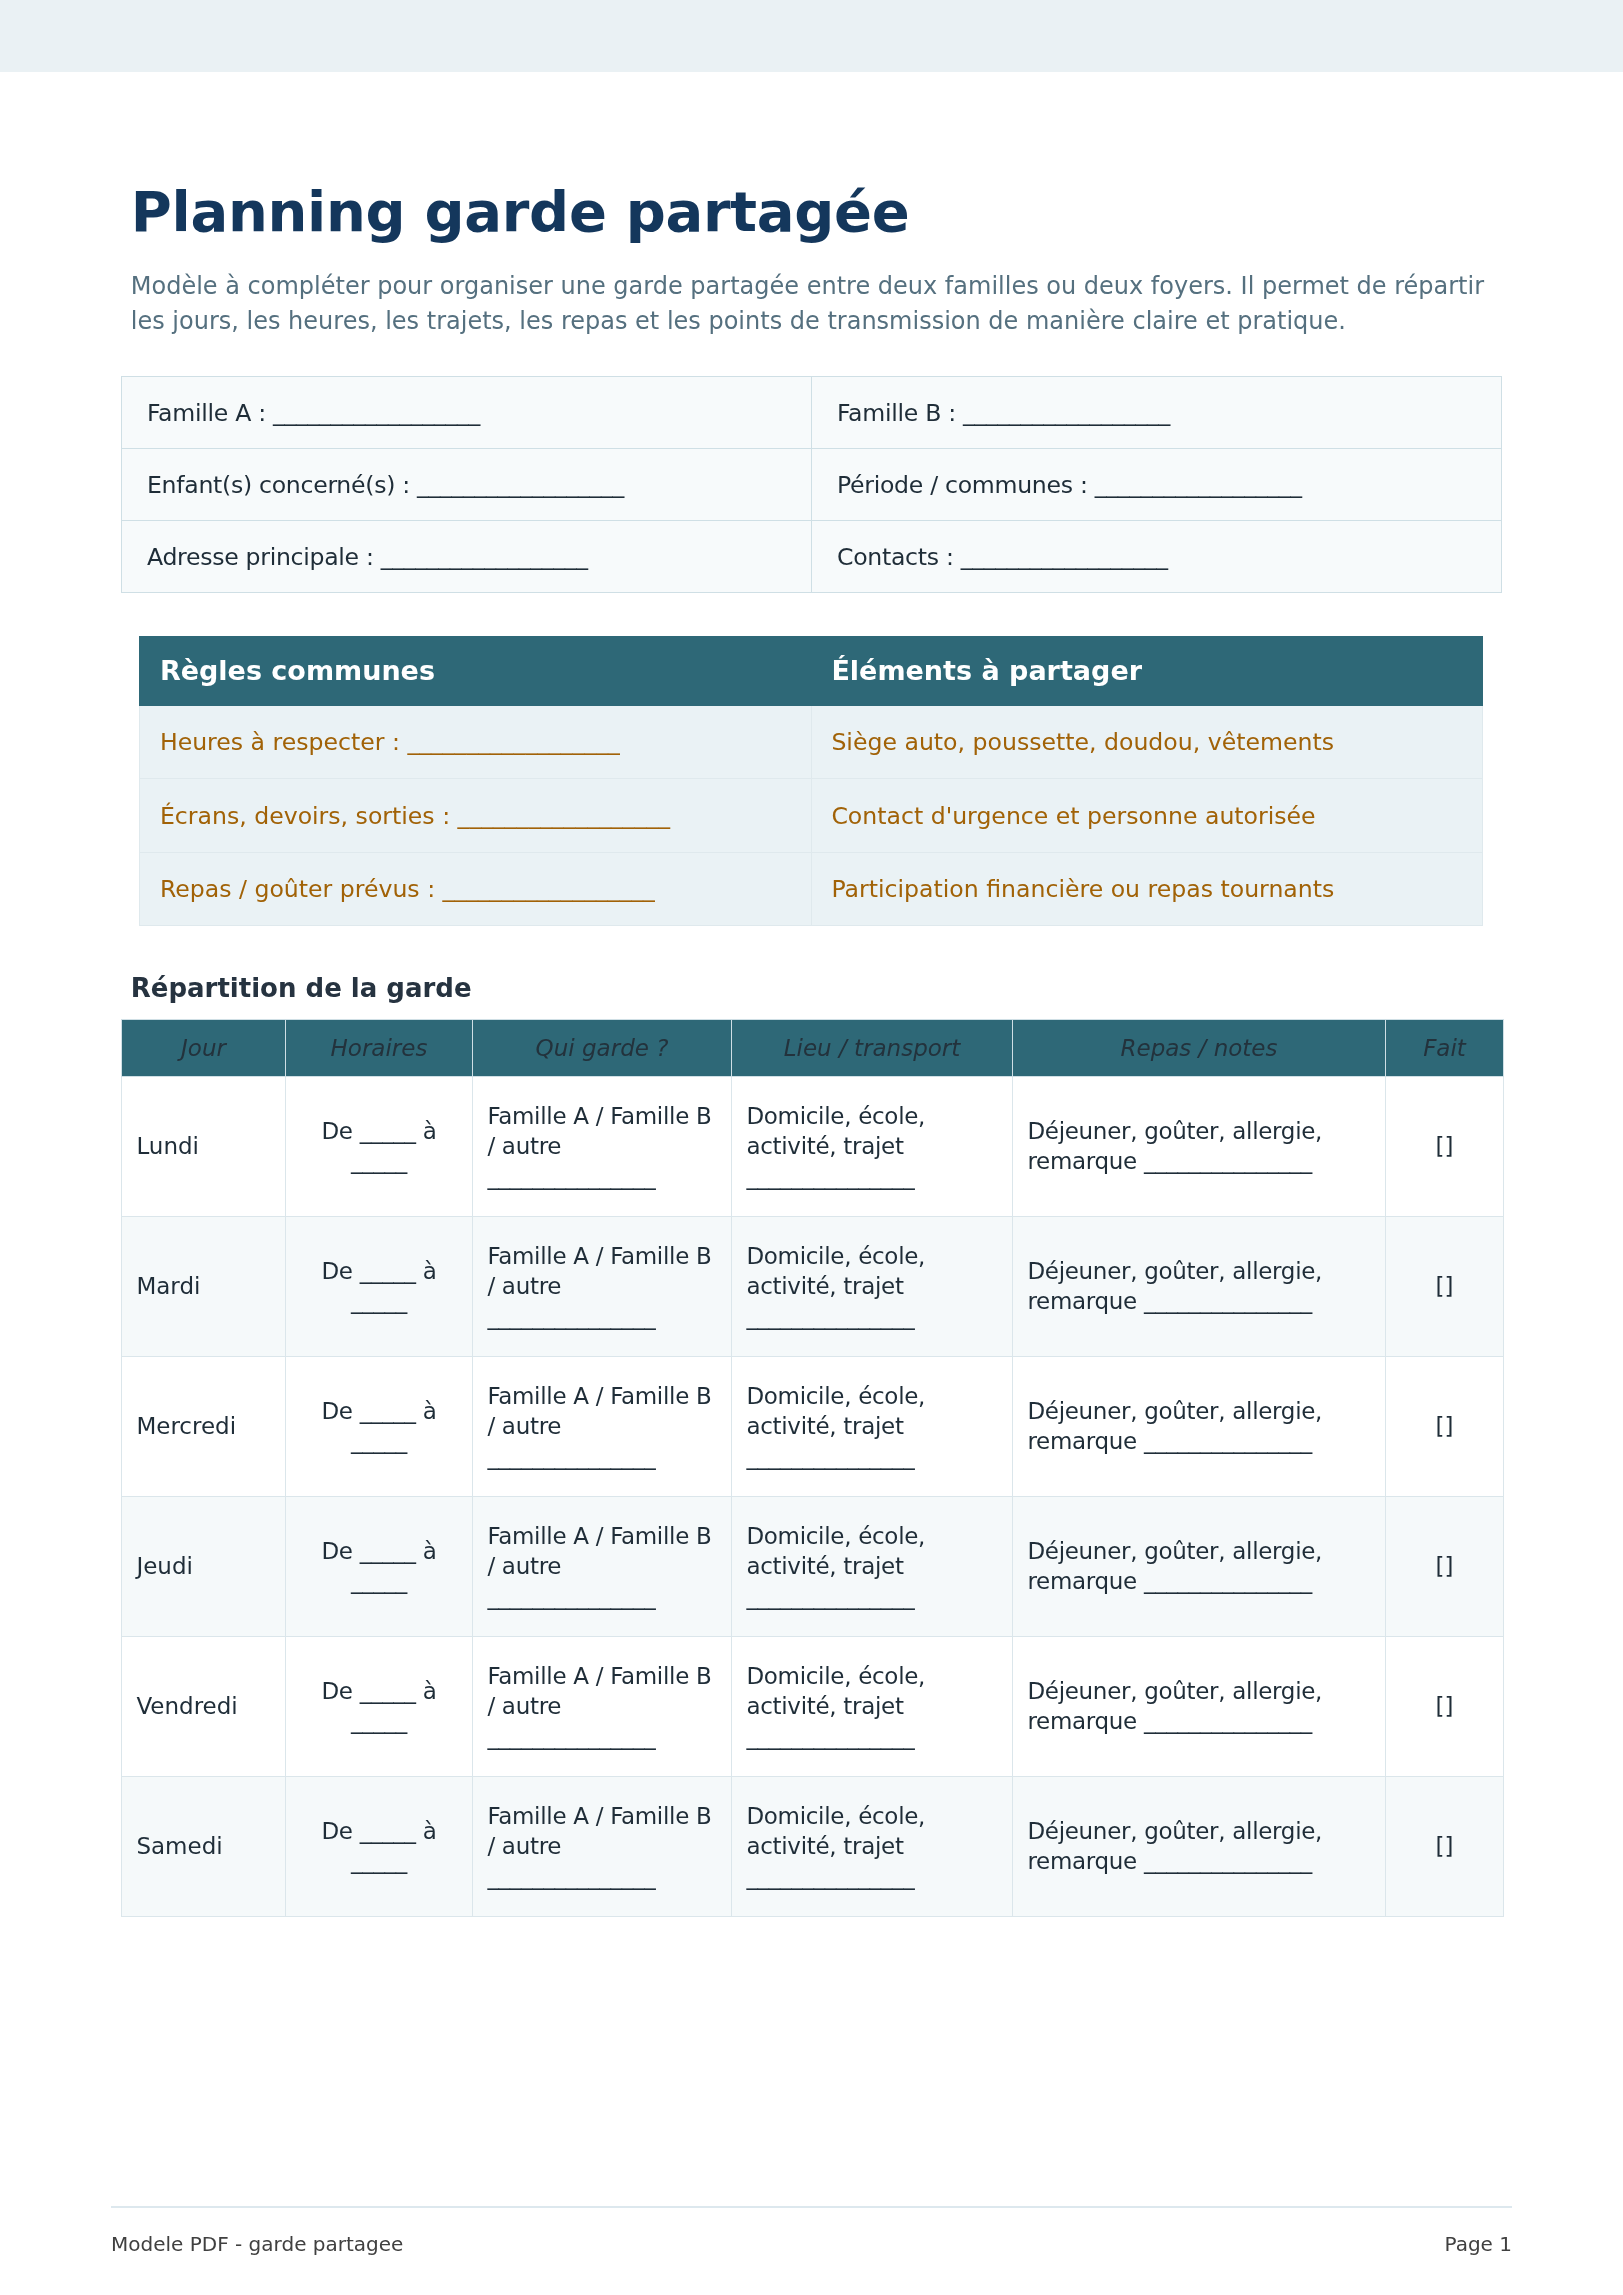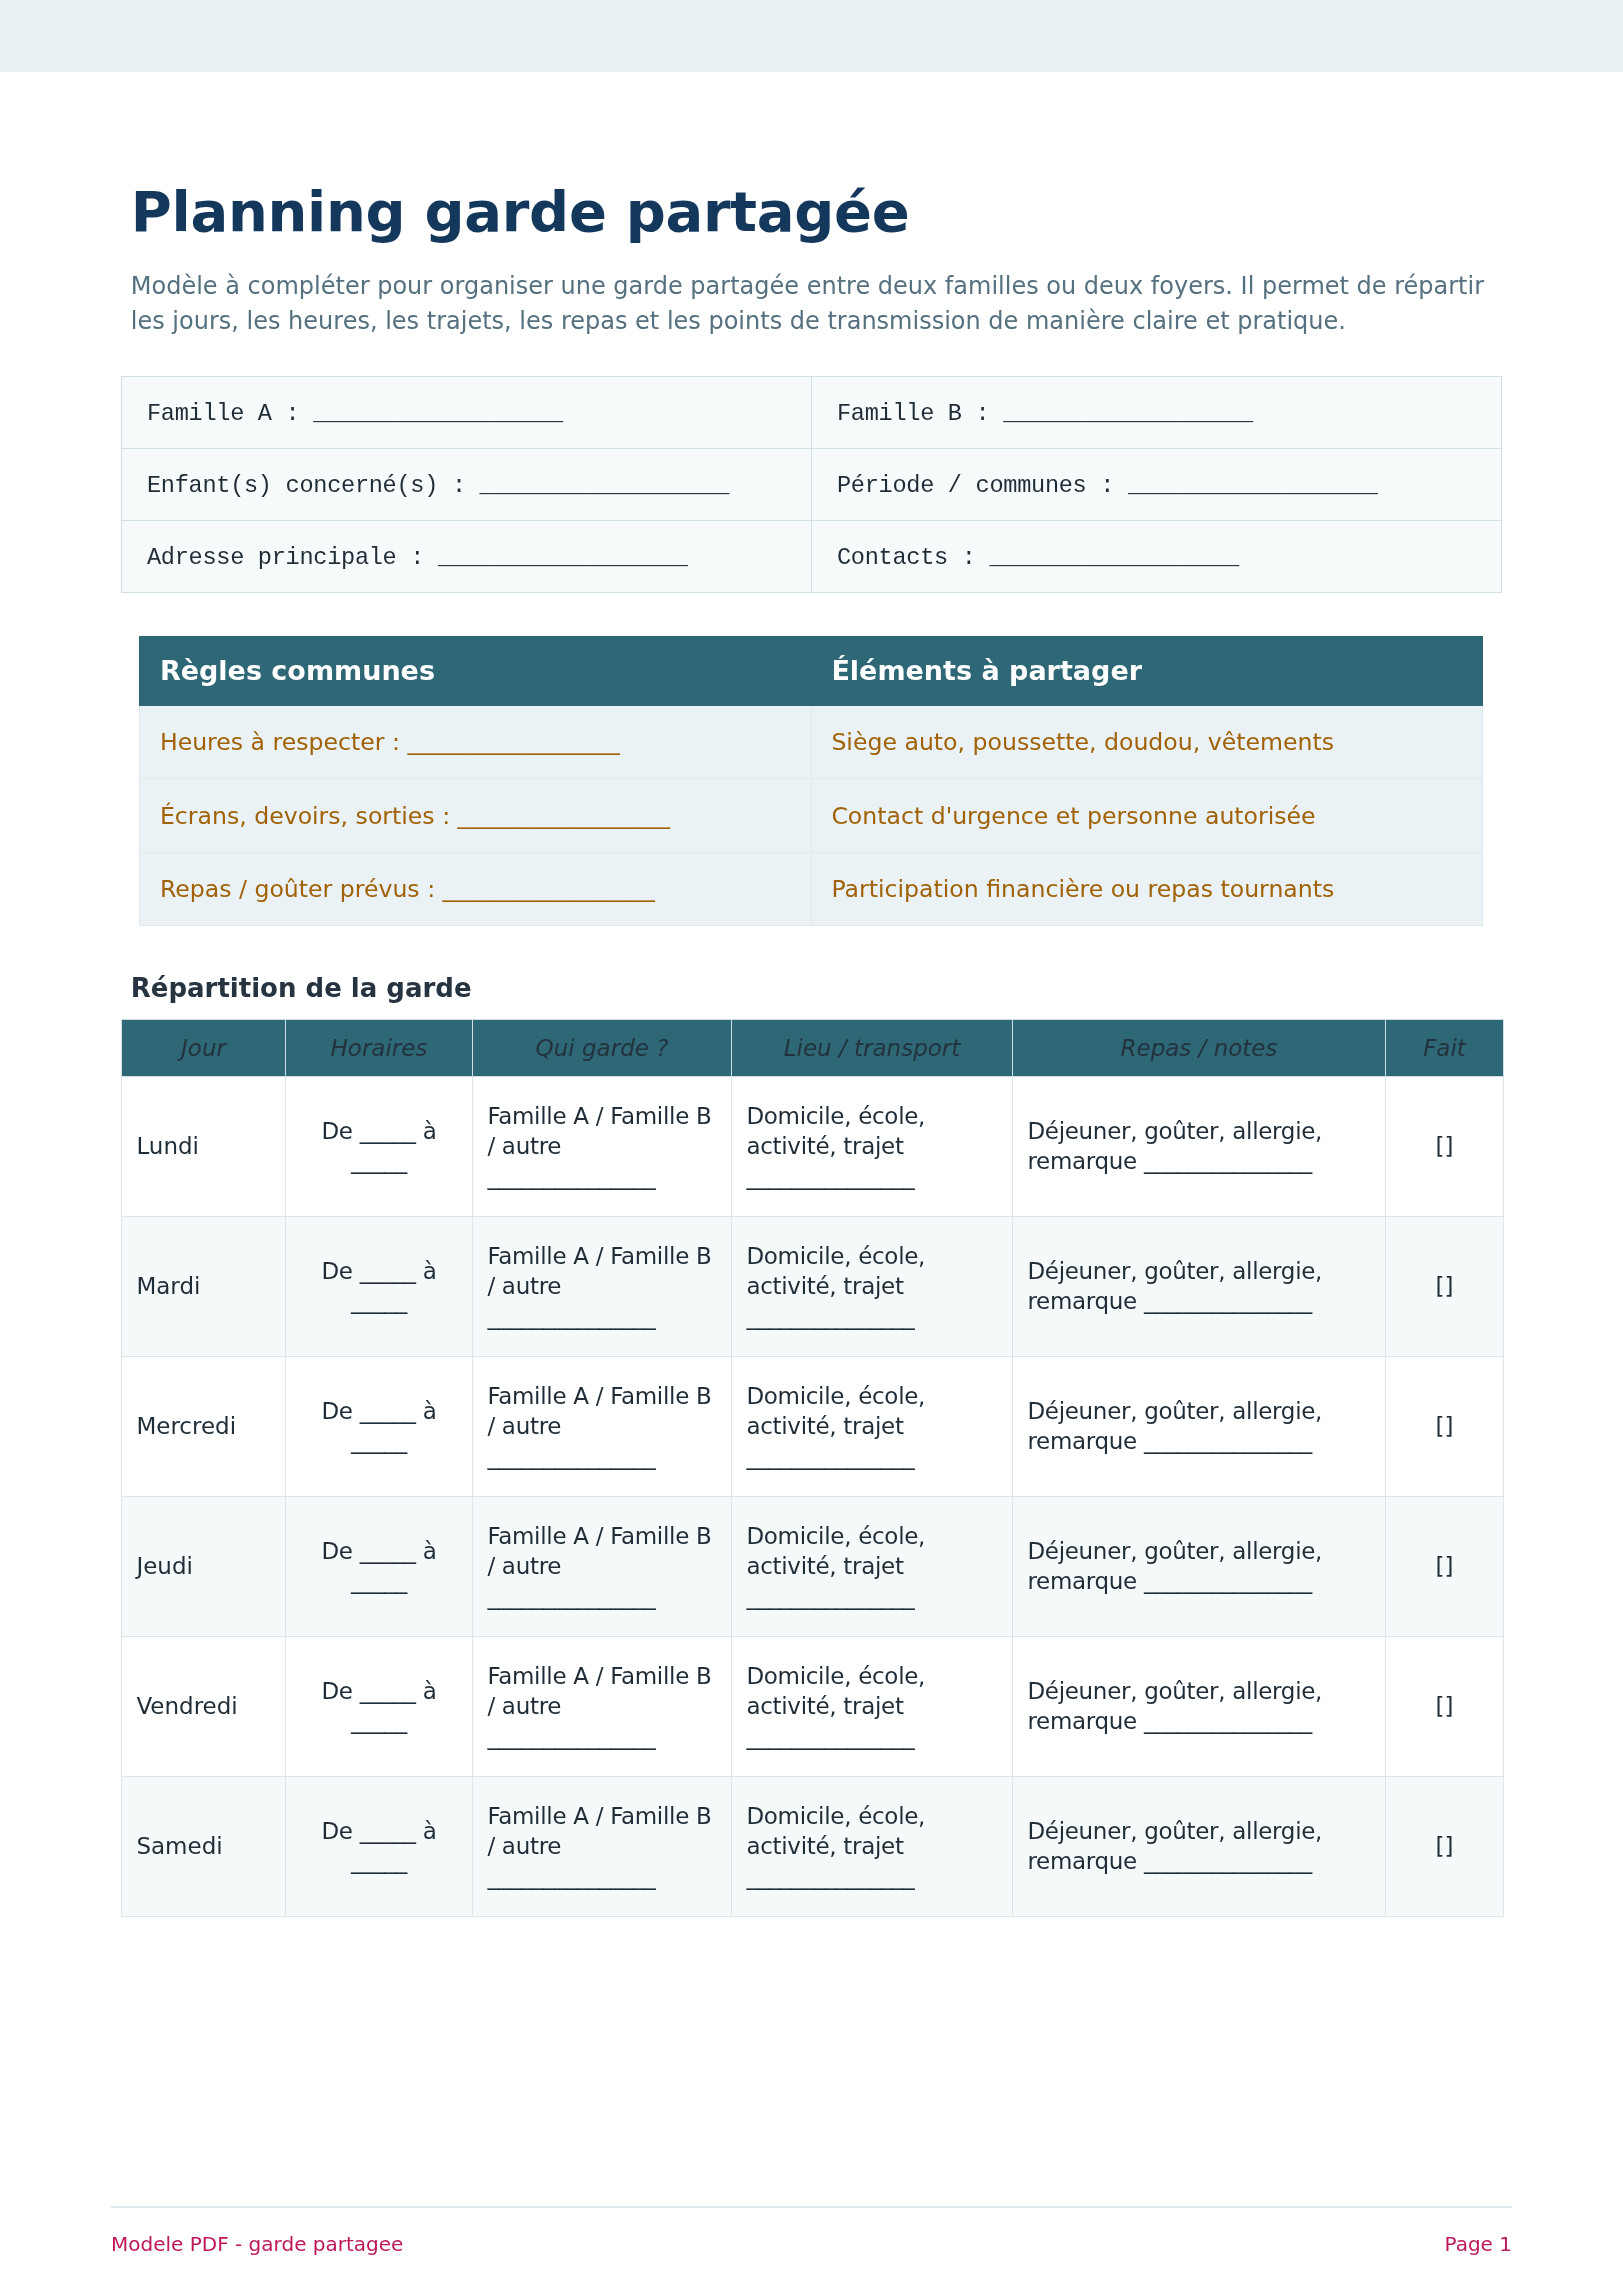--- a/index.html
+++ b/index.html
@@ -67,21 +67,21 @@
     border: 1.3px solid #cfdfe5;
     background: #f7fafb;
     height: 71px;
     padding: 0 25px;
     font-size: 23.6px;
     color: #1f2d38;
     vertical-align: middle;
     white-space: nowrap;
     overflow: hidden;
   }
-  .info-grid td .blank { letter-spacing: -0.3px; font-family: Liberation Mono, monospace; }
+  .info-grid td .blank { letter-spacing: -0.3px; }
 
   
   .rules-table {
     margin-top: 43px;
     margin-left: 18.3px;
     width: 1344px;
     border-collapse: collapse;
     table-layout: fixed;
   }
   .rules-table th {
@@ -168,21 +168,21 @@
     height: 2px;
     background: #dde8ee;
     width: 100%;
   }
   .footer-row {
     margin-top: 23.6px;
     display: flex;
     justify-content: space-between;
     align-items: center;
     font-size: 20px;
-    color: #be185d;
+    color: #404040;
   }
 </style>
 </head>
 <body>
 
 <div class="top-banner"></div>
 
 <div class="page">
   <div class="content">
 

